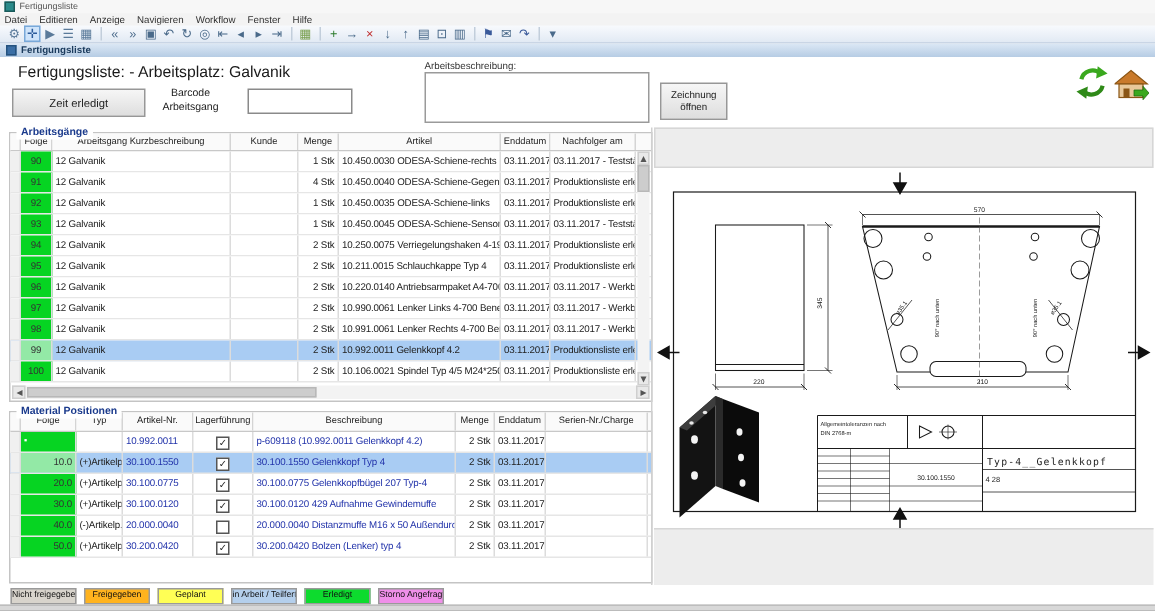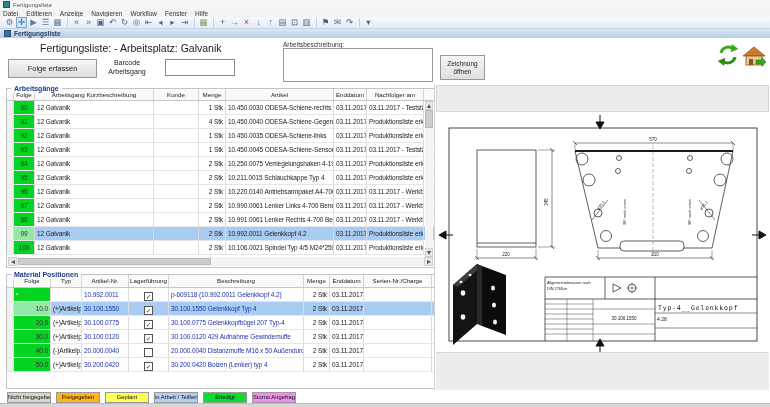--- a/index.html
+++ b/index.html
@@ -18,21 +18,21 @@
   .tb-icon{display:inline-block;width:11px;height:11px;line-height:11px;text-align:center;
            font-size:8.5px;margin-right:1px;}
   .tb-sel{background:#cfe4fa;border:1px solid #78a8d8;box-sizing:border-box;line-height:9px;}
   .tb-sep{width:1px;height:9px;background:#c2cedb;margin:0 3px;}
   .tabbar{position:absolute;left:0;top:29px;width:770px;height:9px;
           background:linear-gradient(#dce8f5,#b6cce4);border-bottom:1px solid #97b2ce;
           display:flex;align-items:center;font-size:6.5px;font-weight:bold;color:#1a3a5c;}
   .tab-icon{width:5px;height:5px;background:#3a6ea5;border:1px solid #24527f;margin:0 3px 0 4px;}
   
   .main{position:absolute;left:0;top:38px;width:770px;height:365px;background:#ffffff;}
-  .page-title{position:absolute;left:12px;top:4px;font-size:10.5px;color:#1a1a1a;margin-left:28px;}
+  .page-title{position:absolute;left:12px;top:4px;font-size:10.5px;color:#1a1a1a;}
   .btn{background:linear-gradient(#f6f6f6,#dedede);border:1px solid #979797;
        display:flex;align-items:center;justify-content:center;text-align:center;
        box-sizing:border-box;color:#222;}
   .btn-zeit{position:absolute;left:8px;top:21px;width:89px;height:19px;font-size:7.5px;}
   .barcode-label{position:absolute;left:96px;top:20px;width:62px;font-size:7px;text-align:center;line-height:9px;}
   .barcode-input{position:absolute;left:165px;top:21px;width:64px;height:15px;border:1px solid #8a8a8a;
                  font-size:8px;padding:0 2px;font-family:"Liberation Sans",sans-serif;}
   .arb-label{position:absolute;left:283px;top:3px;font-size:6.5px;color:#333;}
   .arb-box{position:absolute;left:283px;top:10px;width:148px;height:32px;border:1px solid #9a9a9a;background:#fff;font-size:7px;}
   .btn-zeichnung{position:absolute;left:440px;top:17px;width:45px;height:25px;font-size:6.5px;line-height:8px;}
@@ -144,21 +144,21 @@
     </div>
 
   <div class="tabbar">
     <span class="tab-icon"></span>
     <span>Fertigungsliste</span>
   </div>
 
   <div class="main">
     <div class="page-title">Fertigungsliste:  - Arbeitsplatz: Galvanik</div>
 
-    <div class="btn btn-zeit">Folge erfassen</div>
+    <div class="btn btn-zeit">Zeit erledigt</div>
 
     <div class="barcode-label">
       <div>Barcode</div>
       <div>Arbeitsgang</div>
     </div>
     <input class="barcode-input" value="" style="">
 
     <div class="arb-label">Arbeitsbeschreibung:</div>
     <div class="arb-box"></div>
 

